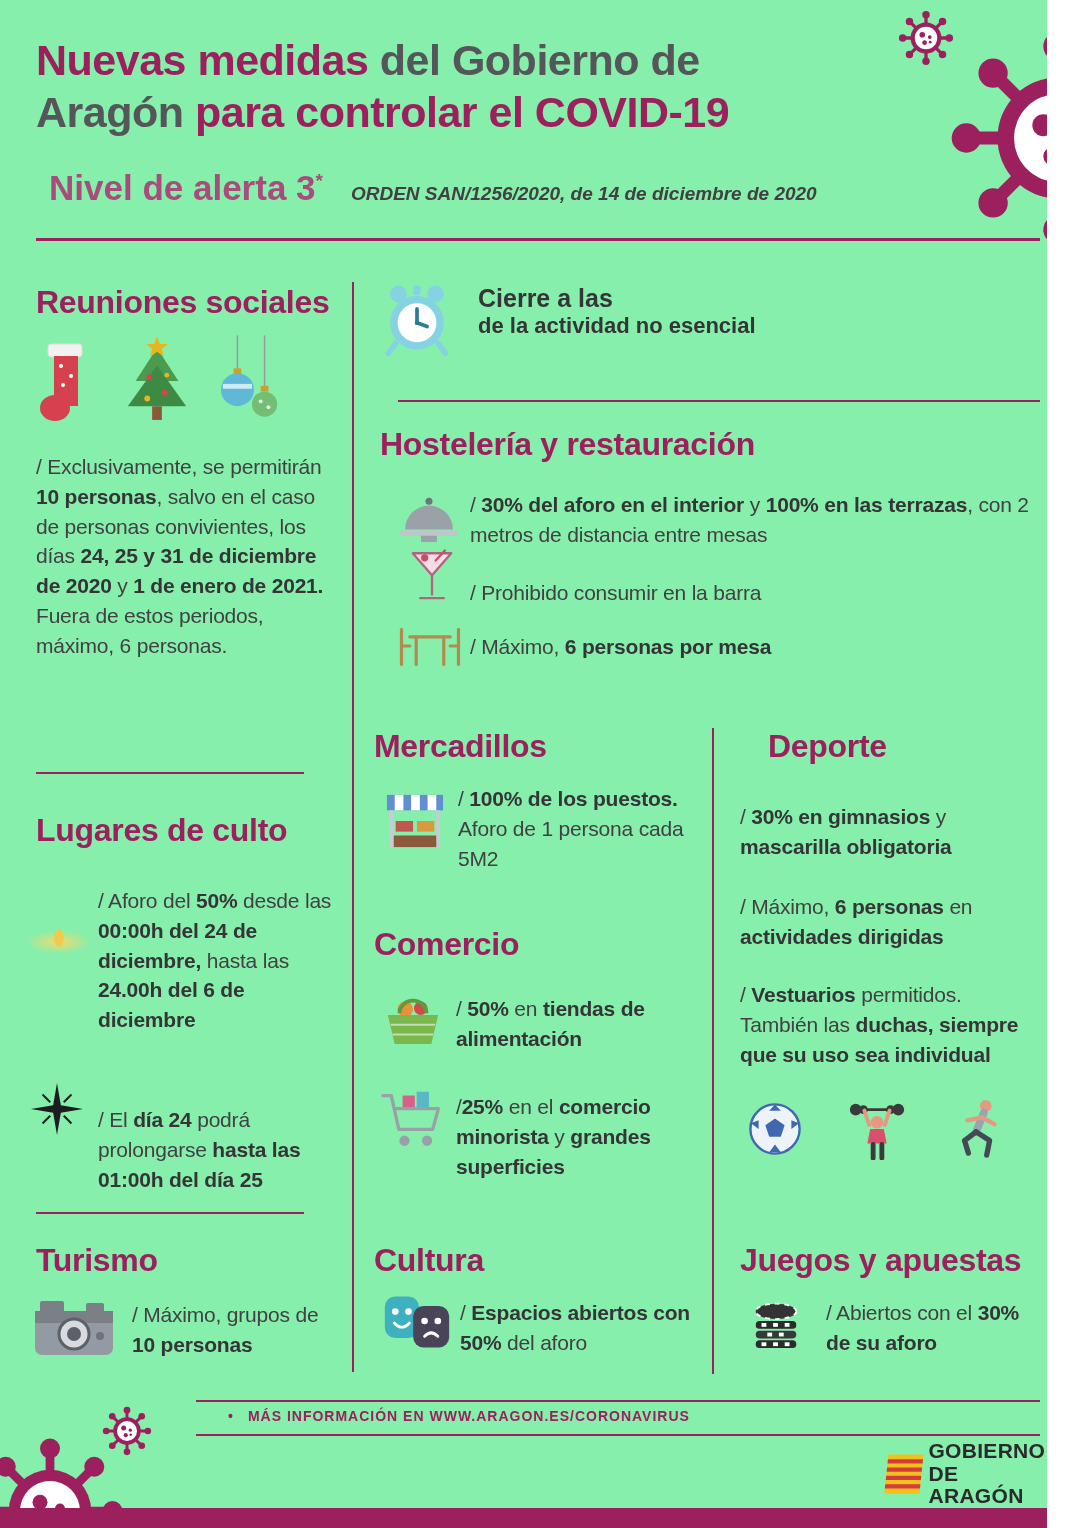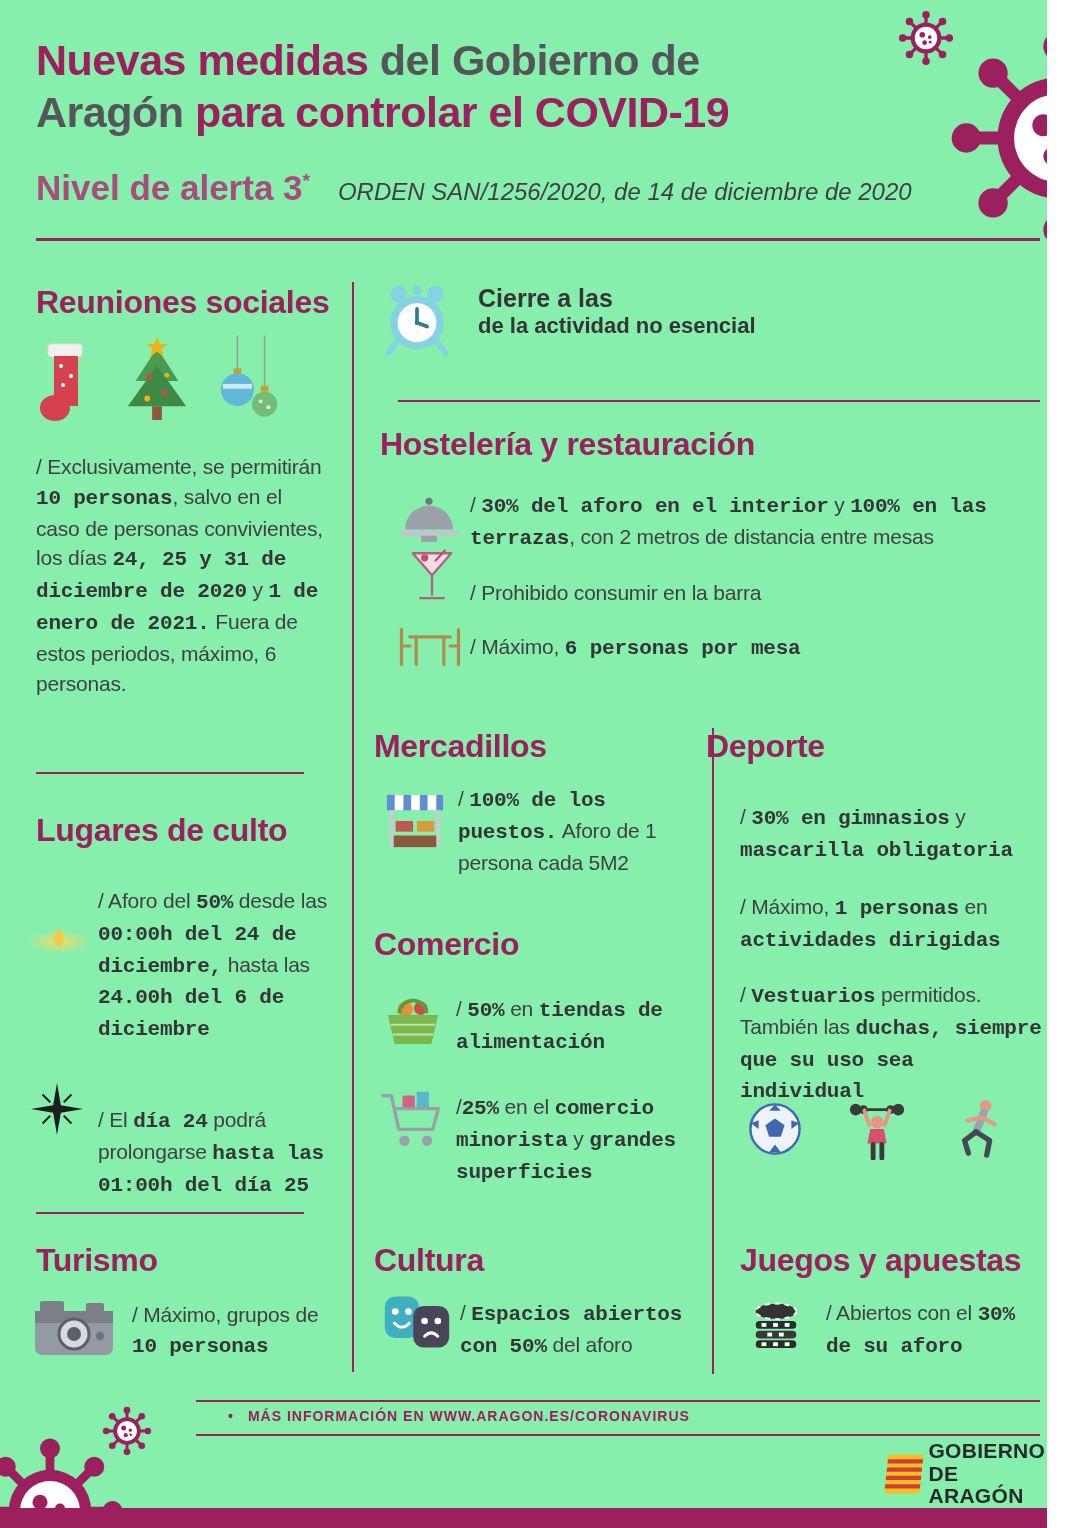--- a/index.html
+++ b/index.html
@@ -7,30 +7,30 @@
     --magenta-soft:#a84b7d;
     --dark:#414042;
     --gray-title:#54565a;
   }
   *{box-sizing:border-box;margin:0;padding:0;}
   body{background:#ffffff;font-family:"Liberation Sans",sans-serif;}
   .page{position:relative;width:1047px;height:1528px;background:#86efac;overflow:hidden;color:var(--dark);}
   .abs{position:absolute;}
   .main-title{font-size:43px;line-height:1.22;font-weight:700;color:var(--gray-title);letter-spacing:-0.5px;}
   .main-title b{color:var(--magenta);font-weight:800;}
-  .alert-row{display:flex;align-items:baseline;gap:28px;}
+  .alert-row{display:flex;align-items:baseline;gap:28px;margin-left:13px;}
   .alert-level{font-size:35px;font-weight:700;color:var(--magenta-soft);}
   .alert-level sup{font-size:19px;}
-  .order{font-size:24px;font-style:italic;font-weight:400;color:var(--dark);}
+  .order{font-size:19px;font-style:italic;font-weight:700;color:var(--dark);}
   .rule{background:var(--magenta);height:3px;}
   .thin-rule{background:var(--magenta);height:2px;}
   .vrule{background:var(--magenta);width:2px;}
   .sec-title{font-size:32px;font-weight:800;color:var(--magenta);letter-spacing:-0.3px;}
   .body-text{font-size:21px;line-height:1.42;color:var(--dark);letter-spacing:-0.2px;}
-  .body-text b{font-weight:700;color:#353537;font-family:Liberation Mono, monospace;}
+  .body-text b{font-weight:700;color:#353537;}
   .closure-l1{font-size:25px;font-weight:700;color:#353537;}
   .closure-row{display:flex;align-items:baseline;gap:14px;}
   .closure-time{font-size:41px;font-weight:800;color:var(--magenta);}
   .closure-suffix{font-size:22px;font-weight:700;color:#353537;}
   .icons-row{display:flex;align-items:flex-end;gap:26px;}
   .sports-row{display:flex;align-items:center;gap:44px;}
   .virus{color:var(--magenta);}
   .footer-line{display:flex;align-items:center;gap:14px;font-size:14px;letter-spacing:1px;color:var(--magenta);font-weight:600;}
   .footer-line b{font-weight:800;}
   .logo{display:flex;align-items:center;gap:2px;}
@@ -268,23 +268,23 @@
     <circle cx="14" cy="18" r="3.5" fill="#fff"></circle>
       <circle cx="28" cy="18" r="3.5" fill="#fff"></circle>
     <path d="M13,30 Q21,39 29,30" fill="none" stroke="#fff" stroke-width="3" stroke-linecap="round"></path>
     <rect x="33" y="12" width="38" height="44" rx="11" fill="#4a4458"></rect>
     <circle cx="45" cy="28" r="3.5" fill="#fff"></circle>
       <circle cx="59" cy="28" r="3.5" fill="#fff"></circle>
     <path d="M45,44 Q52,37 59,44" fill="none" stroke="#fff" stroke-width="3" stroke-linecap="round"></path>
   </svg>
   <p class="abs body-text" style="left:460px;top:1298px;width:242px">/ <b>Espacios abiertos con 50%</b> del aforo</p>
 
-  <h2 class="abs sec-title" style="left:706px;top:728px">Deporte</h2>
+  <h2 class="abs sec-title" style="left:768px;top:728px">Deporte</h2>
   <p class="abs body-text" style="left:740px;top:802px;width:282px">/ <b>30% en gimnasios</b> y <b>mascarilla obligatoria</b></p>
-  <p class="abs body-text" style="left:740px;top:892px;width:300px">/ Máximo, <b>1 personas</b> en <b>actividades dirigidas</b></p>
+  <p class="abs body-text" style="left:740px;top:892px;width:300px">/ Máximo, <b>6 personas</b> en <b>actividades dirigidas</b></p>
   <p class="abs body-text" style="left:740px;top:980px;width:302px">/ <b>Vestuarios</b> permitidos. También las <b>duchas, siempre que su uso sea individual</b></p>
 
   <div class="abs sports-row" style="left:748px;top:1098px">
     <svg style="width:54px;height:54px" viewBox="0 0 56 56">
       <circle cx="28" cy="28" r="25.5" fill="#eef3fa" stroke="#3f68b0" stroke-width="2.5"></circle>
       <polygon points="28,17 38,24 34,36 22,36 18,24" fill="#3f68b0"></polygon>
       <polygon points="28,2.5 34,9 22,9" fill="#3f68b0"></polygon>
       <polygon points="3,22 11,19 11,28" fill="#3f68b0"></polygon>
       <polygon points="53,22 45,19 45,28" fill="#3f68b0"></polygon>
       <polygon points="22,52 28,44 34,52" fill="#3f68b0"></polygon>

